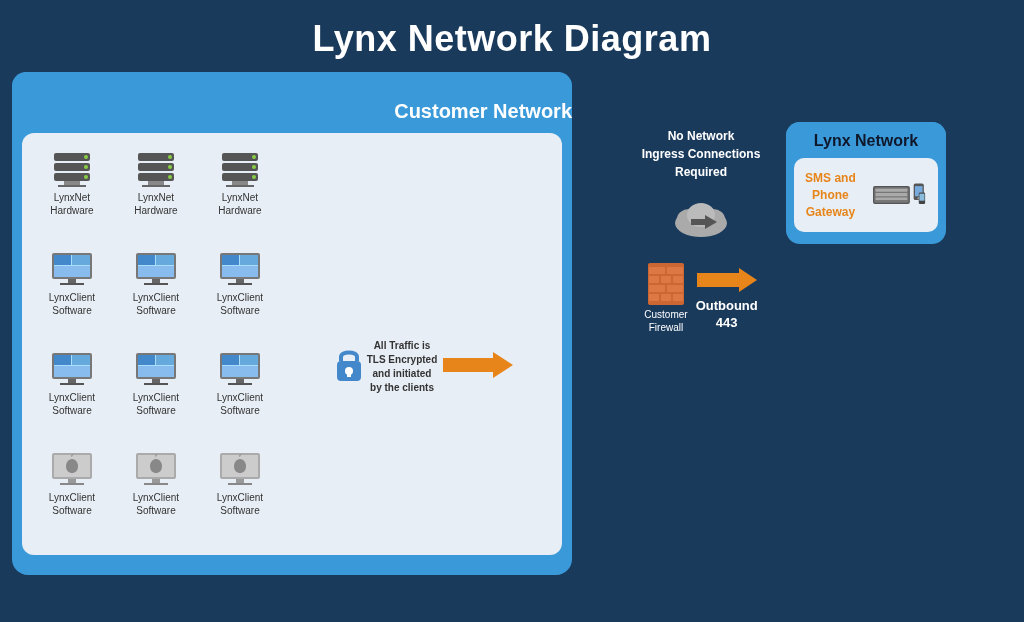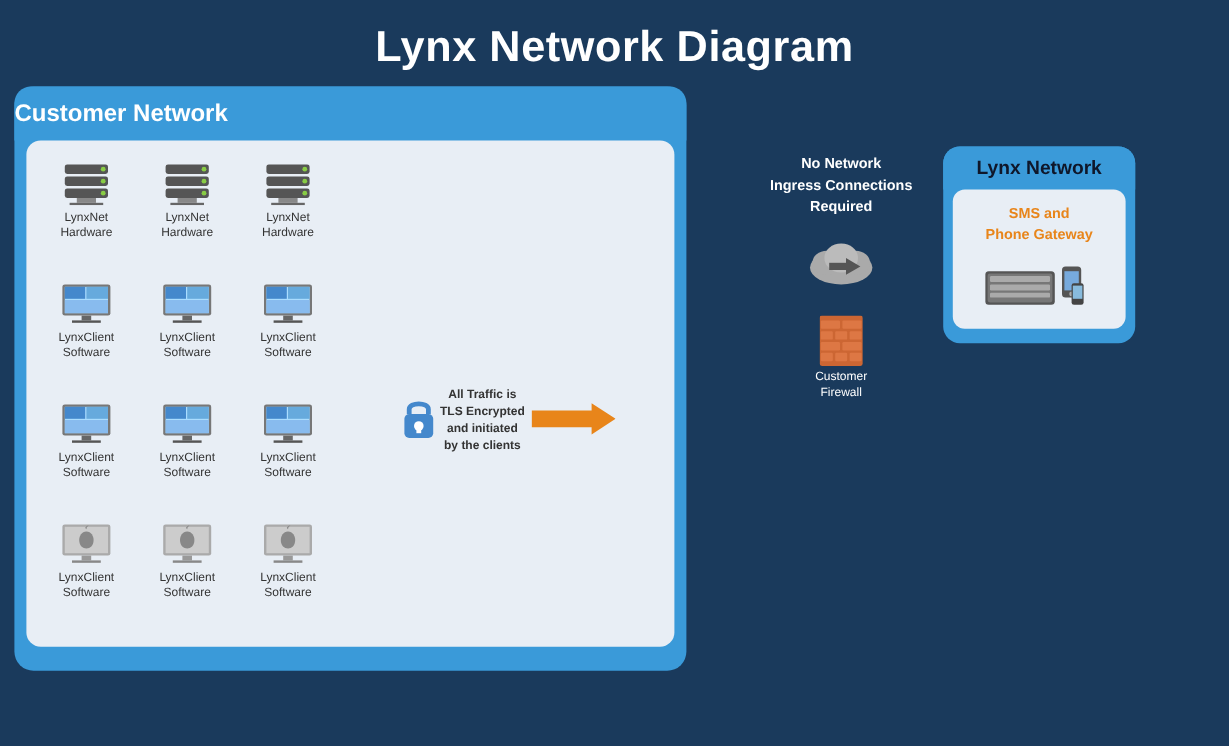--- a/index.html
+++ b/index.html
@@ -33,22 +33,22 @@
       position: relative;
       flex-shrink: 0;
     }
 
     .customer-network-header {
       background: #3a9ad9;
       border-radius: 14px 14px 0 0;
       color: white;
       font-size: 20px;
       font-weight: bold;
-      text-align: left;
-      padding: 12px 0 10px 0;
+      text-align: right;
+      padding: 28px 0 10px 0;
     }
 
     .customer-network-inner {
       background: #e8eef5;
       border-radius: 12px;
       margin: 0 10px 8px 10px;
       padding: 12px 10px 10px 10px;
       display: flex;
       flex-direction: row;
       gap: 12px;
@@ -127,21 +127,21 @@
       font-weight: bold;
       text-align: center;
       padding: 10px 0 8px 0;
     }
     .lynx-network-inner {
       background: #e8eef5;
       border-radius: 10px;
       margin: 0 8px;
       padding: 12px 8px;
       display: flex;
-      flex-direction: column;
+      flex-direction: row;
       align-items: center;
       gap: 14px;
     }
     .sms-gateway-label {
       font-size: 12px;
       color: #e8851a;
       font-weight: bold;
       text-align: center;
       line-height: 1.4;
     }
@@ -370,20 +370,26 @@
           <rect x="25" y="13" width="10" height="7" rx="1" fill="#dd7744"></rect>
           <rect x="1" y="22" width="16" height="7" rx="1" fill="#dd7744"></rect>
           <rect x="19" y="22" width="16" height="7" rx="1" fill="#dd7744"></rect>
           <rect x="1" y="31" width="10" height="7" rx="1" fill="#dd7744"></rect>
           <rect x="13" y="31" width="10" height="7" rx="1" fill="#dd7744"></rect>
           <rect x="25" y="31" width="10" height="7" rx="1" fill="#dd7744"></rect>
         </svg>
         <div style="font-size:10px; color:white; text-align:center; line-height:1.3; margin-top:3px;">Customer<br>Firewall</div>
       </div>
 
+      <div style="display:flex;flex-direction:column;align-items:center;gap:4px;">
+        <svg width="60" height="28" viewBox="0 0 60 28">
+          <polygon points="0,7 42,7 42,2 60,14 42,26 42,21 0,21" fill="#e8851a"></polygon>
+        </svg>
+        <div style="font-size:13px; font-weight:bold; color:white; text-align:center; line-height:1.3;">Outbound<br>443</div>
+      </div>
     </div>
   </div>
 
   <div class="lynx-network">
     <div class="lynx-network-header">Lynx Network</div>
     <div class="lynx-network-inner">
       <div class="sms-gateway-label">SMS and<br>Phone Gateway</div>
 
       <svg width="90" height="44" viewBox="0 0 90 44">
 

